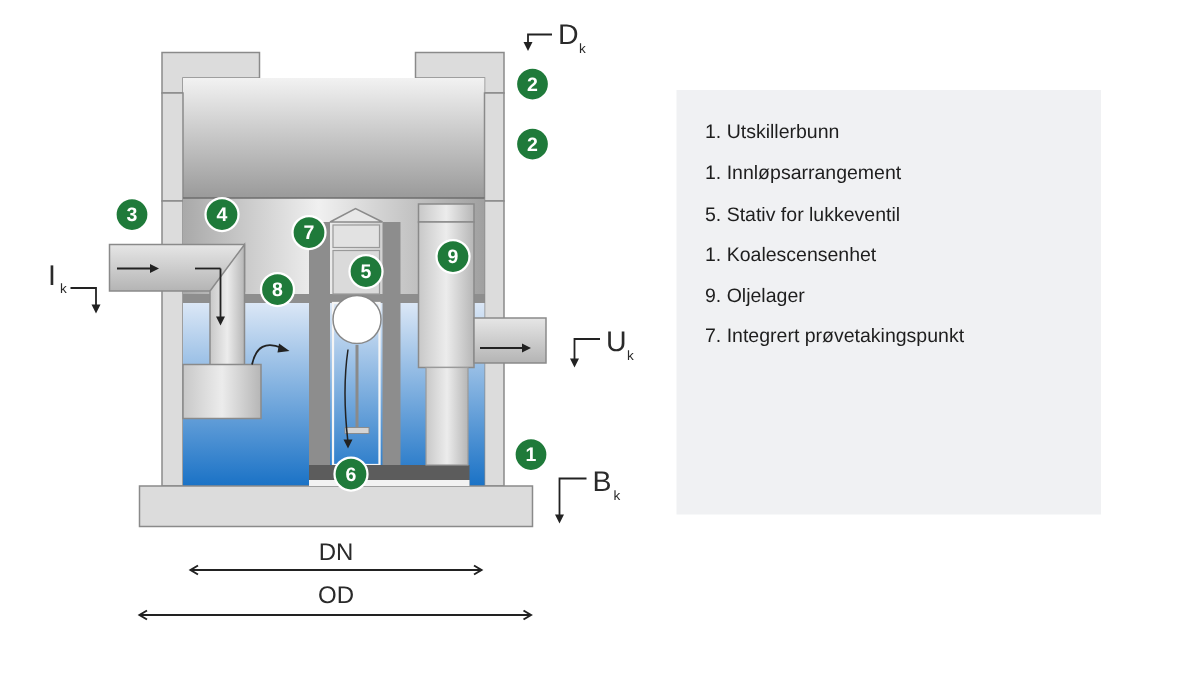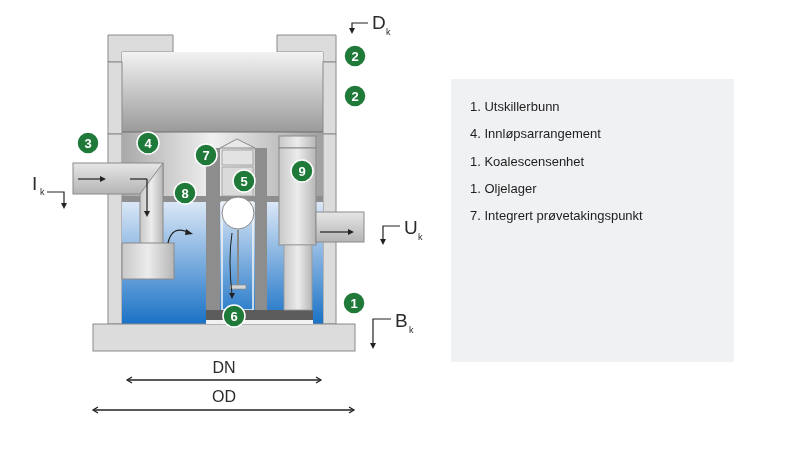--- a/index.html
+++ b/index.html
@@ -1,18 +1,18 @@
 <!DOCTYPE html>
 <html><head>
 <meta charset="utf-8">
 <style>
   html,body{margin:0;padding:0;background:#ffffff;}
   body{width:800px;height:455px;position:relative;overflow:hidden;font-family:"Liberation Sans",sans-serif;}
   #diagram{position:absolute;left:0;top:0;width:440px;height:455px;}
-  .legend{position:absolute;left:451px;top:79px;width:283px;height:283px;background:#f0f1f3;}
+  .legend{position:absolute;left:451px;top:60px;width:283px;height:283px;background:#f0f1f3;}
   .legend ol{list-style:none;margin:0;padding:14px 0 0 19px;}
   .legend li{font-size:13px;color:#1e1e1e;height:27.3px;line-height:27.3px;white-space:nowrap;}
   .lbl{font-family:"Liberation Sans",sans-serif;fill:#2a2a2a;}
   .badge-txt{font-family:"Liberation Sans",sans-serif;font-weight:bold;fill:#ffffff;font-size:13px;}
 </style>
 </head>
 <body>
 
 <svg id="diagram" viewBox="0 0 440 455" xmlns="http://www.w3.org/2000/svg">
   <defs>
@@ -180,18 +180,19 @@
       <g>
         <circle cx="354" cy="303" r="11" fill="#1f7a3a" stroke="#ffffff" stroke-width="1.5"></circle>
         <text x="354" y="307.5" text-anchor="middle" class="badge-txt">1</text>
       </g>
     </g>
 </svg>
 
 <div class="legend">
   <ol>
     <li>1. Utskillerbunn</li>
-    <li>4. Innløpsarrangement</li>
+    <li>1. Innløpsarrangement</li>
+    <li>5. Stativ for lukkeventil</li>
     <li>1. Koalescensenhet</li>
-    <li>1. Oljelager</li>
+    <li>9. Oljelager</li>
     <li>7. Integrert prøvetakingspunkt</li>
   </ol>
 </div>
 
 </body></html>

